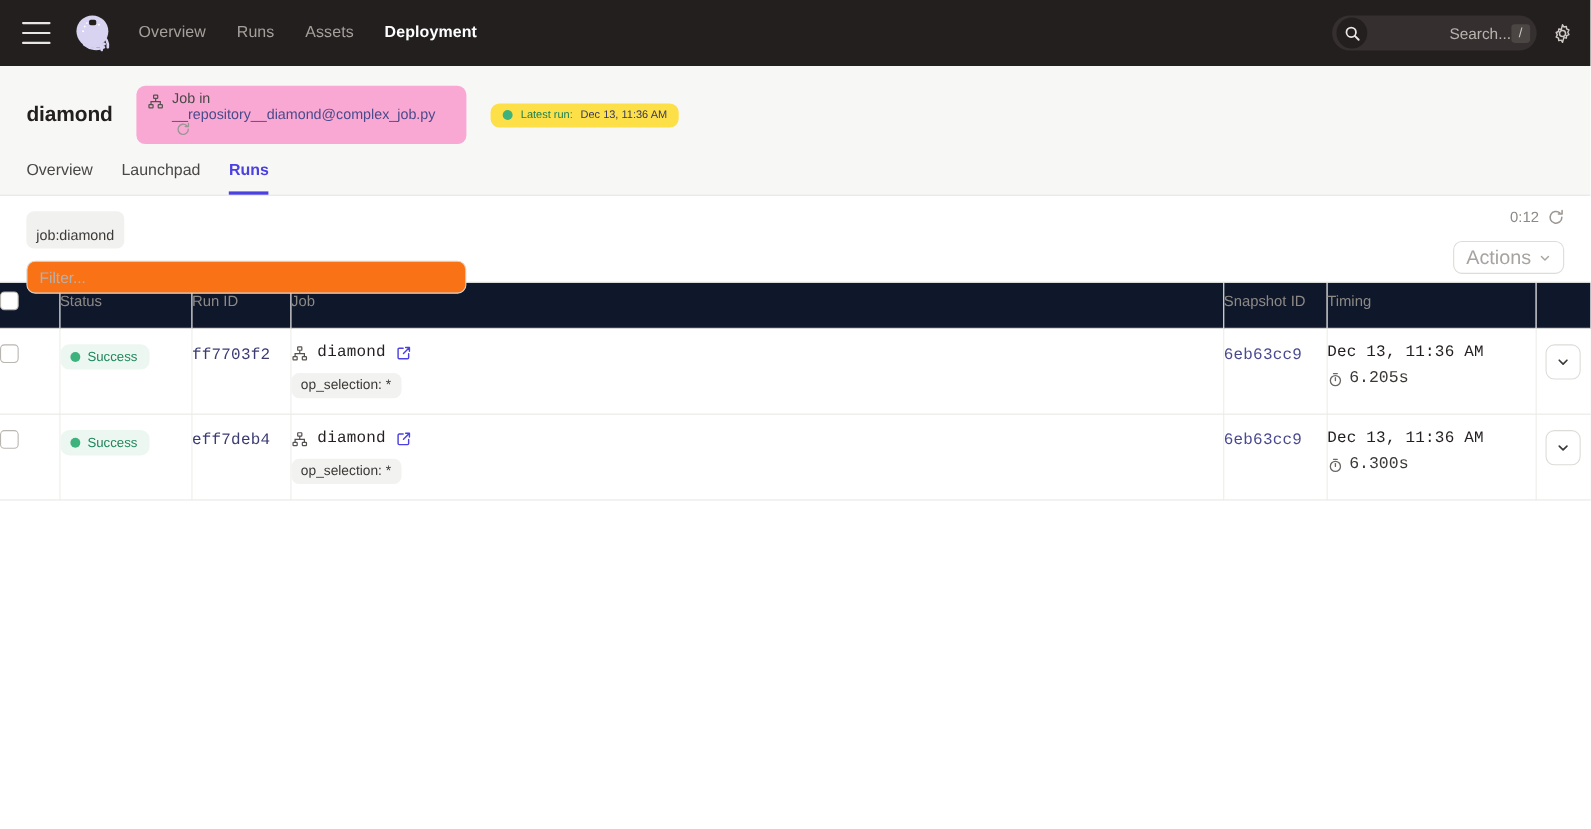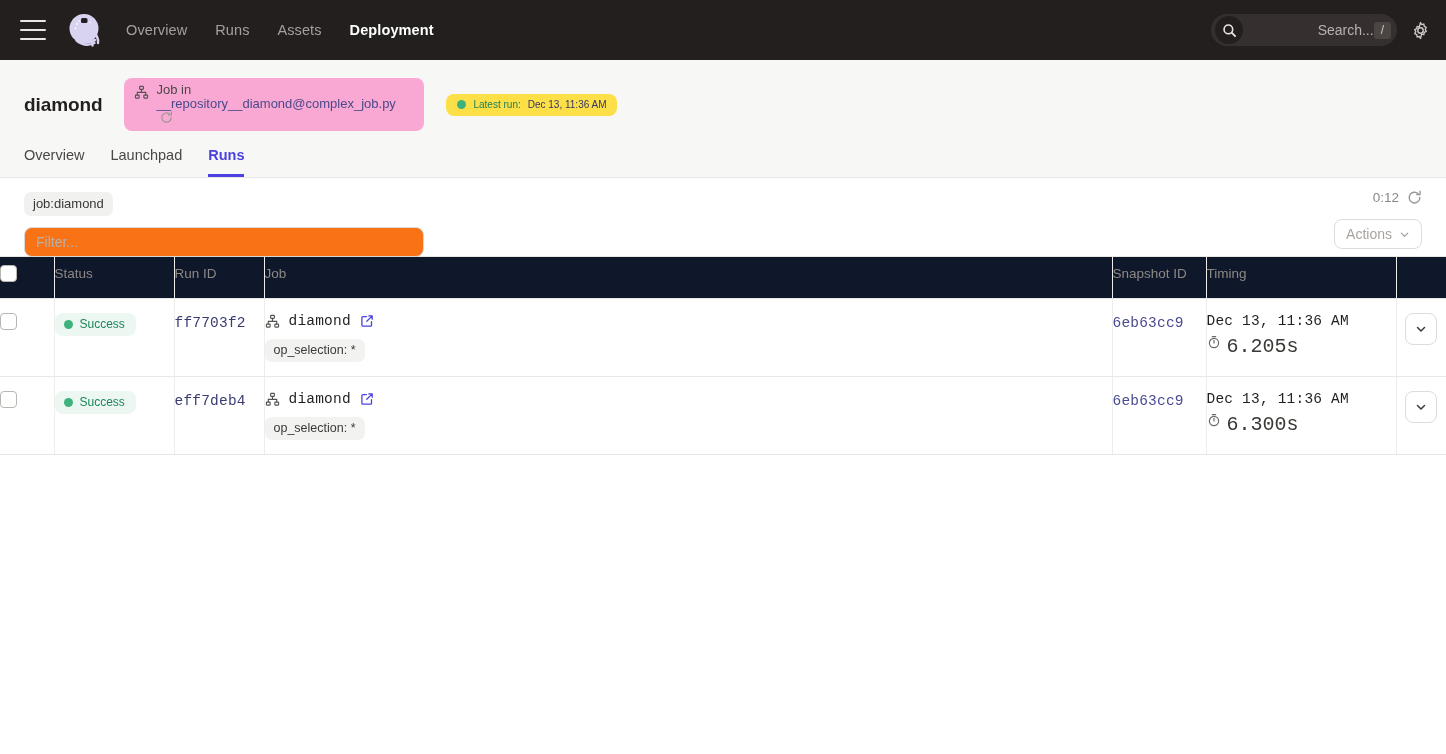--- a/index.html
+++ b/index.html
@@ -98,41 +98,41 @@
   .tab {
     font-size: 14.5px; color: #4a4846; padding-bottom: 10px;
     border-bottom: 3px solid transparent; cursor: pointer; line-height: 18px;
   }
   .tab.active { color: #4b41e0; font-weight: bold; border-bottom-color: #4b41e0; }
 
   
   .filterbar { position: relative; padding: 14px 24px 0 24px; height: 78px; }
   .tagchip {
     display: inline-block; background: #f1f1ef; border-radius: 7px;
-    padding: 4px 9px 5px; font-size: 13px; color: #3b3936;
+    padding: 14px 9px 5px; font-size: 13px; color: #3b3936;
   }
   .filter-input {
     display: block; margin-top: 11px;
     width: 400px; height: 30px; border: 1px solid #d8d8d4;
     border-radius: 8px; background: #f97316;
     font-size: 14px; color: #231f1f; padding: 0 11px;
     font-family: "Liberation Sans", sans-serif;
   }
   .filter-input::placeholder { color: #b5b1ad; }
   .refresh-group {
     position: absolute; right: 24px; top: 12px;
     display: flex; align-items: center; gap: 8px;
     color: #8d8985; font-size: 13.5px;
   }
   .actions-btn {
     position: absolute; right: 24px; top: 41px;
     border: 1px solid #dcdcd8; border-radius: 8px; background: #fff;
     height: 30px; padding: 0 11px;
     display: flex; align-items: center; gap: 7px;
-    font-size: 14px; color: #a7a3a0; cursor: pointer;
+    font-size: 18px; color: #a7a3a0; cursor: pointer;
   }
 
   
   table.runs { width: 100%; border-collapse: collapse; table-layout: fixed; }
   table.runs th {
     text-align: left; font-weight: normal; font-size: 13.5px; color: #8d8985;
     padding: 8px 0 16px 0; border-top: 1px solid #e8e8e6; border-bottom: 1px solid #e8e8e6;
     background: #0f172a; vertical-align: middle; height: 31px;
   }
   table.runs td {
@@ -163,21 +163,21 @@
   .snap-link { color: #4a4a92; font-size: 14.5px; letter-spacing: .2px; cursor: pointer; }
   .job-line { display: flex; align-items: center; gap: 9px; }
   .job-name { font-size: 14.5px; color: #231f1f; letter-spacing: .2px; }
   .ext-link { cursor: pointer; display: inline-flex; }
   .op-tag {
     display: inline-block; margin-top: 10px;
     background: #f2f2f0; border-radius: 7px;
     padding: 4px 9px 5px; font-size: 12.5px; color: #3b3936;
   }
   .time-main { font-size: 14.5px; color: #231f1f; letter-spacing: .2px; }
-  .time-sub { display: flex; align-items: flex-start; gap: 6px; margin-top: 6px; font-size: 20px; color: #3b3936; }
+  .time-sub { display: flex; align-items: flex-end; gap: 6px; margin-top: 6px; font-size: 15px; color: #3b3936; }
   .menu-btn {
     width: 32px; height: 32px; border: 1px solid #dcdcd8; border-radius: 8px;
     background: #fff; display: flex; align-items: center; justify-content: center;
     cursor: pointer; margin: 0 auto;
   }
 </style>
 </head>
 <body>
 
 <div class="topnav">

